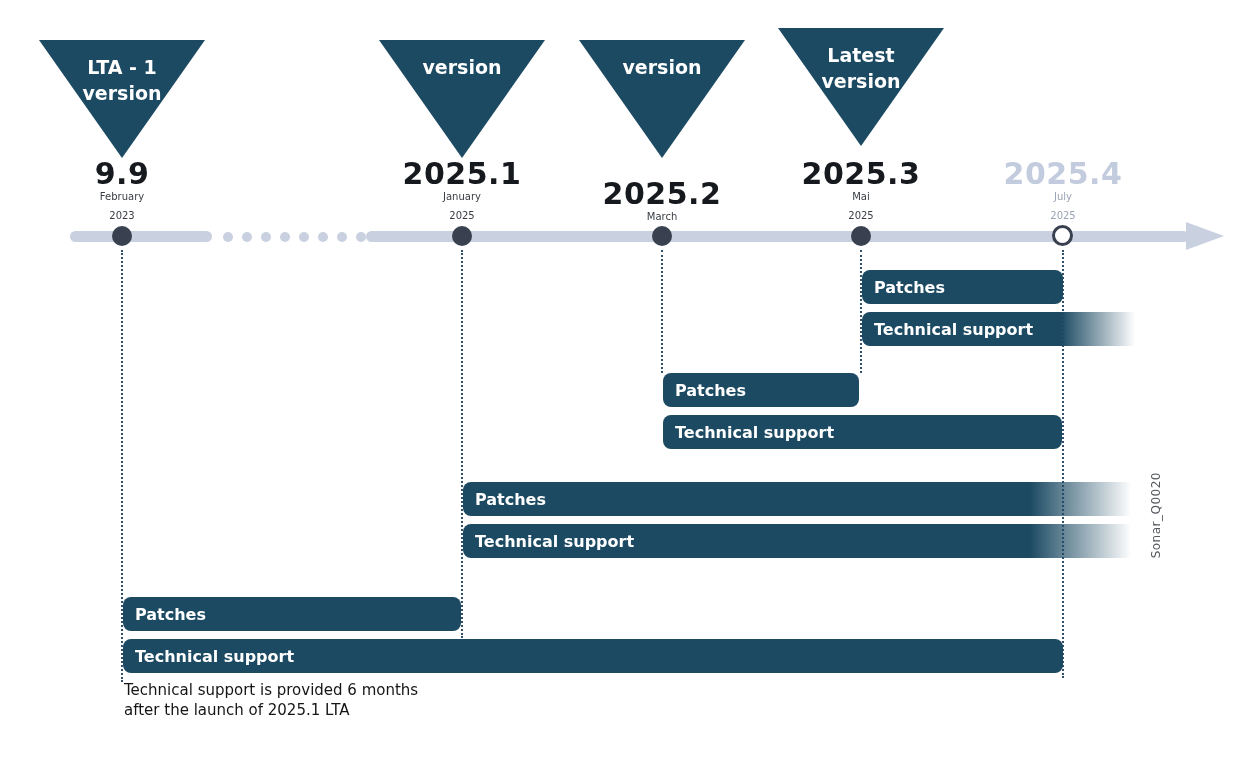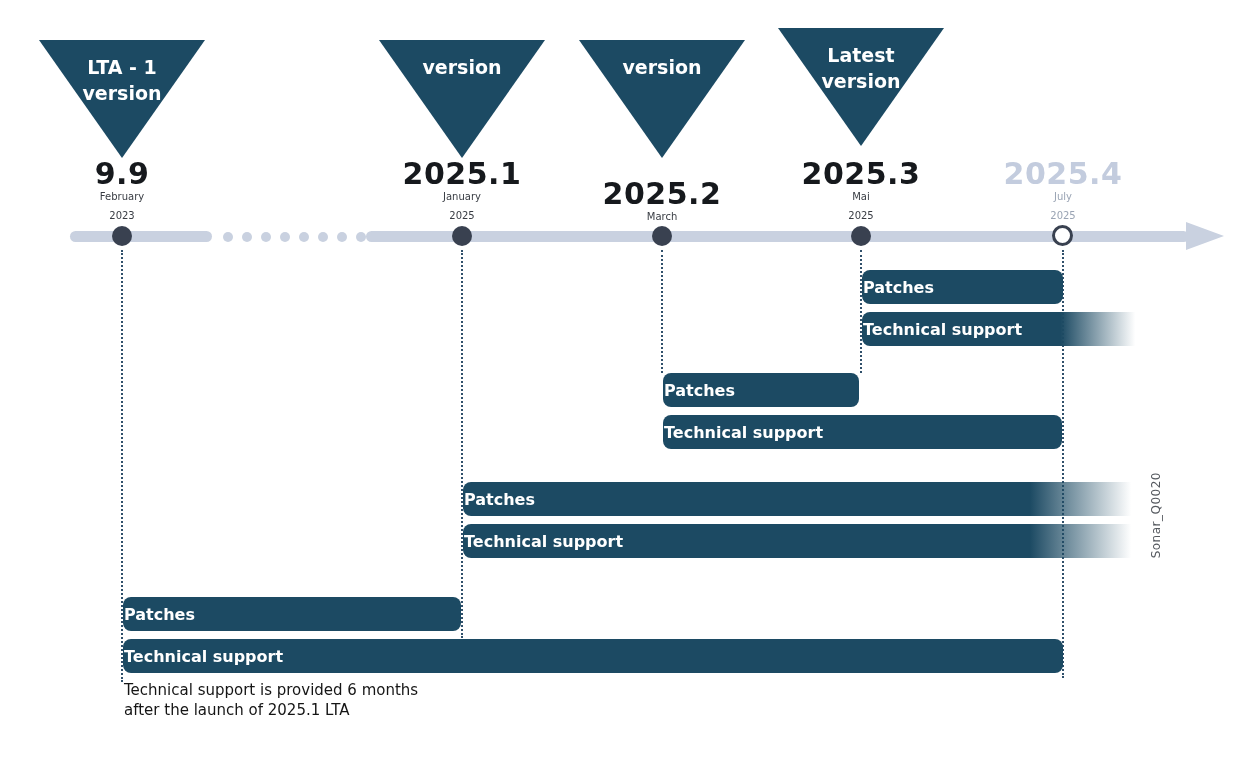--- a/index.html
+++ b/index.html
@@ -43,21 +43,21 @@
   .dline{position:absolute;width:0;border-left:2px dotted #30506b;z-index:1;}
   .d0{left:121px;top:250px;height:432px;}
   .d1{left:461px;top:250px;height:388px;}
   .d2{left:661px;top:250px;height:123px;}
   .d3{left:860px;top:250px;height:123px;}
   .d4{left:1062px;top:250px;height:428px;}
 
   
   .bar{position:absolute;height:34px;background:#1c4a63;border-radius:8px;
        color:#fff;font-weight:bold;font-size:16px;display:flex;align-items:center;
-       padding-left:1px;box-sizing:border-box;z-index:2;white-space:nowrap;}
+       padding-left:12px;box-sizing:border-box;z-index:2;white-space:nowrap;}
   .fade73{background:linear-gradient(to right,#1c4a63 72%,rgba(28,74,99,0) 99%);border-radius:8px 0 0 8px;}
   .fade85{background:linear-gradient(to right,#1c4a63 84%,rgba(28,74,99,0) 99%);border-radius:8px 0 0 8px;}
   .b1{left:862px;top:270px;width:201px;}
   .b2{left:862px;top:312px;width:276px;}
   .b3{left:663px;top:373px;width:196px;}
   .b4{left:663px;top:415px;width:399px;}
   .b5{left:463px;top:482px;width:675px;}
   .b6{left:463px;top:524px;width:675px;}
   .b7{left:123px;top:597px;width:338px;}
   .b8{left:123px;top:639px;width:940px;}

